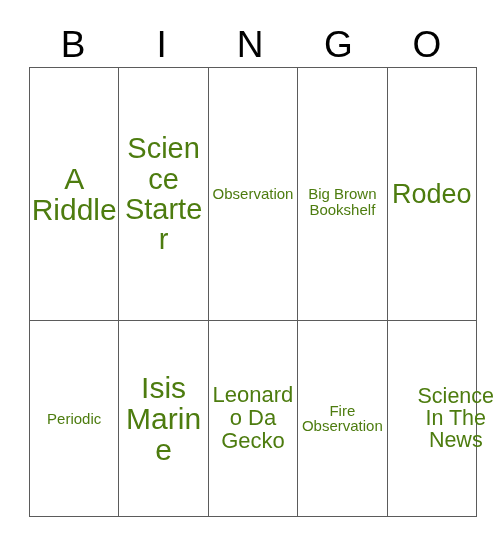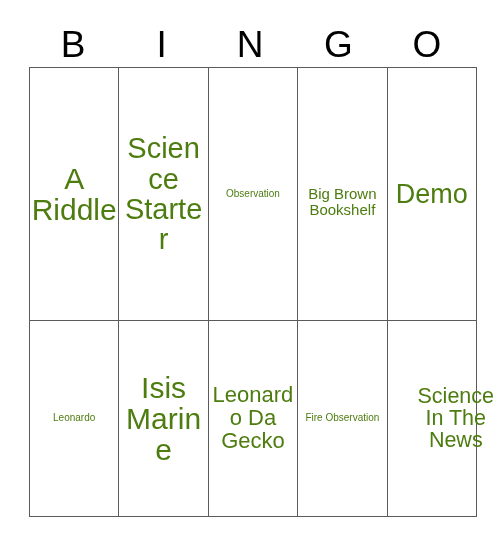--- a/index.html
+++ b/index.html
@@ -79,21 +79,21 @@
     word-wrap: break-word;
     color: #4d7c0f;
   }
 
   
   tr.r1 td { height: 90px; }
   tr.r2 td { height: 90px; }
   tr.r3 td { height: 82px; }
   tr.r4 td { height: 93px; }
   tr.r5 td { height: 92px; }
-  .fs-13 { font-size: 10px; }
+  .fs-13 { font-size: 15px; }
   .fs-15 { font-size: 15px; margin-top: 16px; }
   .fs-19 { font-size: 22px; }
   .fs-21 { font-size: 21.5px; padding-left: 48px; }
   .fs-24 { font-size: 29px; }
   .fs-27 { font-size: 27px; }
   .fs-30 { font-size: 30px; }
   .fs-33 { font-size: 33px; }
   .fs-36 { font-size: 36px; }
 </style>
 </head>
@@ -127,28 +127,28 @@
               <span class="cell-text fs-13">Observation</span>
             </div>
           </td>
         <td>
             <div class="cell-inner">
               <span class="cell-text fs-15">Big Brown Bookshelf</span>
             </div>
           </td>
         <td>
             <div class="cell-inner">
-              <span class="cell-text fs-27">Demo</span>
+              <span class="cell-text fs-27">Rodeo</span>
             </div>
           </td>
       </tr>
       <tr class="r2">
         <td>
             <div class="cell-inner">
-              <span class="cell-text fs-13">Leonardo</span>
+              <span class="cell-text fs-13">Periodic</span>
             </div>
           </td>
         <td>
             <div class="cell-inner">
               <span class="cell-text fs-30">Isis Marine</span>
             </div>
           </td>
         <td>
             <div class="cell-inner">
               <span class="cell-text fs-19">Leonardo Da Gecko</span>

